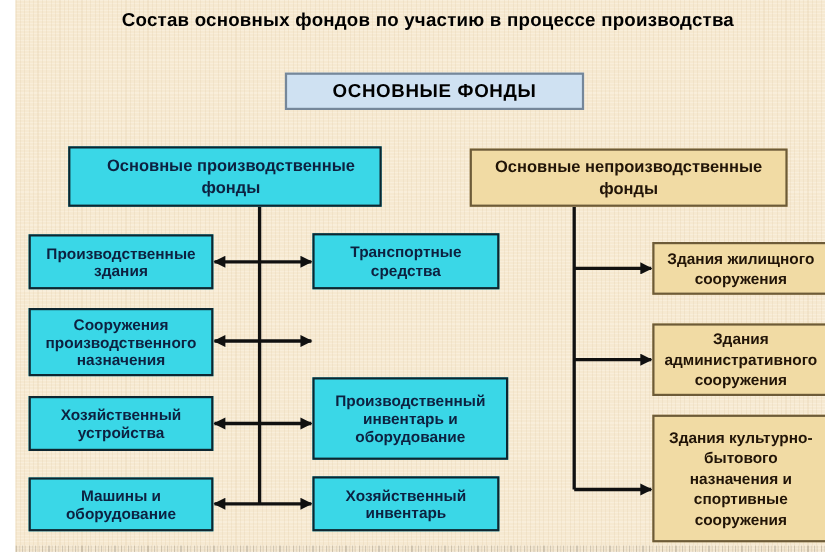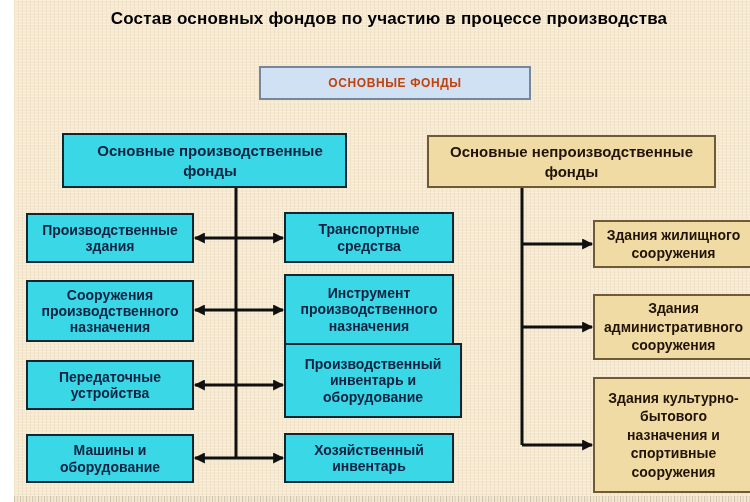--- a/index.html
+++ b/index.html
@@ -14,22 +14,22 @@
   }
   .title{
     position:absolute;top:9px;left:0;width:100%;text-align:center;
     font-size:17px;font-weight:bold;color:#000;letter-spacing:.2px;
   }
   .node{
     position:absolute;box-sizing:border-box;display:flex;align-items:center;justify-content:center;
     text-align:center;font-weight:bold;padding:2px 4px;
   }
   .root{
-    background:#cfe1f2;border:2px solid #75879a;color:#c2410c;
-    font-size:12px;letter-spacing:.6px;
+    background:#cfe1f2;border:2px solid #75879a;color:#000000;
+    font-size:17px;letter-spacing:.6px;
   }
   .cyan{
     background:#3ad7e7;border:2px solid #0e2630;color:#0d2140;
     font-size:14px;line-height:1.15;
   }
   .cyan.hdr{font-size:15px;line-height:1.3;padding-left:15px;}
   .wheat{
     background:#f1dba4;border:2px solid #6d5b38;color:#211407;
     font-size:14px;line-height:1.32;
   }
@@ -71,25 +71,24 @@
     <line x1="508" y1="445" x2="578" y2="445" marker-end="url(#ah)"></line>
   </svg>
 
   <div class="node root" style="left:245px;top:66px;width:272px;height:34px">ОСНОВНЫЕ ФОНДЫ</div>
 
   <div class="node cyan hdr" style="left:48px;top:133px;width:285px;height:55px">Основные производственные фонды</div>
   <div class="node wheat hdr" style="left:413px;top:135px;width:289px;height:53px">Основные непроизводственные фонды</div>
 
   <div class="node cyan" style="left:12px;top:213px;width:168px;height:50px">Производственные здания</div>
   <div class="node cyan" style="left:12px;top:280px;width:168px;height:62px">Сооружения производственного назначения</div>
-  <div class="node cyan" style="left:12px;top:360px;width:168px;height:50px">Передаточные устройства</div>
+  <div class="node cyan" style="left:12px;top:360px;width:168px;height:50px">Хозяйственный устройства</div>
   <div class="node cyan" style="left:12px;top:434px;width:168px;height:49px">Машины и оборудование</div>
 
   <div class="node cyan" style="left:270px;top:212px;width:170px;height:51px">Транспортные средства</div>
-  <div class="node cyan" style="left:270px;top:274px;width:170px;height:71px">Инструмент производственного назначения</div>
   <div class="node cyan" style="left:270px;top:343px;width:178px;height:75px">Производственный инвентарь и оборудование</div>
   <div class="node cyan" style="left:270px;top:433px;width:170px;height:50px">Хозяйственный инвентарь</div>
 
   <div class="node wheat" style="left:579px;top:220px;width:161px;height:48px">Здания жилищного сооружения</div>
   <div class="node wheat" style="left:579px;top:294px;width:161px;height:66px">Здания административного сооружения</div>
   <div class="node wheat" style="left:579px;top:377px;width:161px;height:116px">Здания культурно-бытового назначения и спортивные сооружения</div>
 
   <div class="bottom-smudge"></div>
 </div>
 

